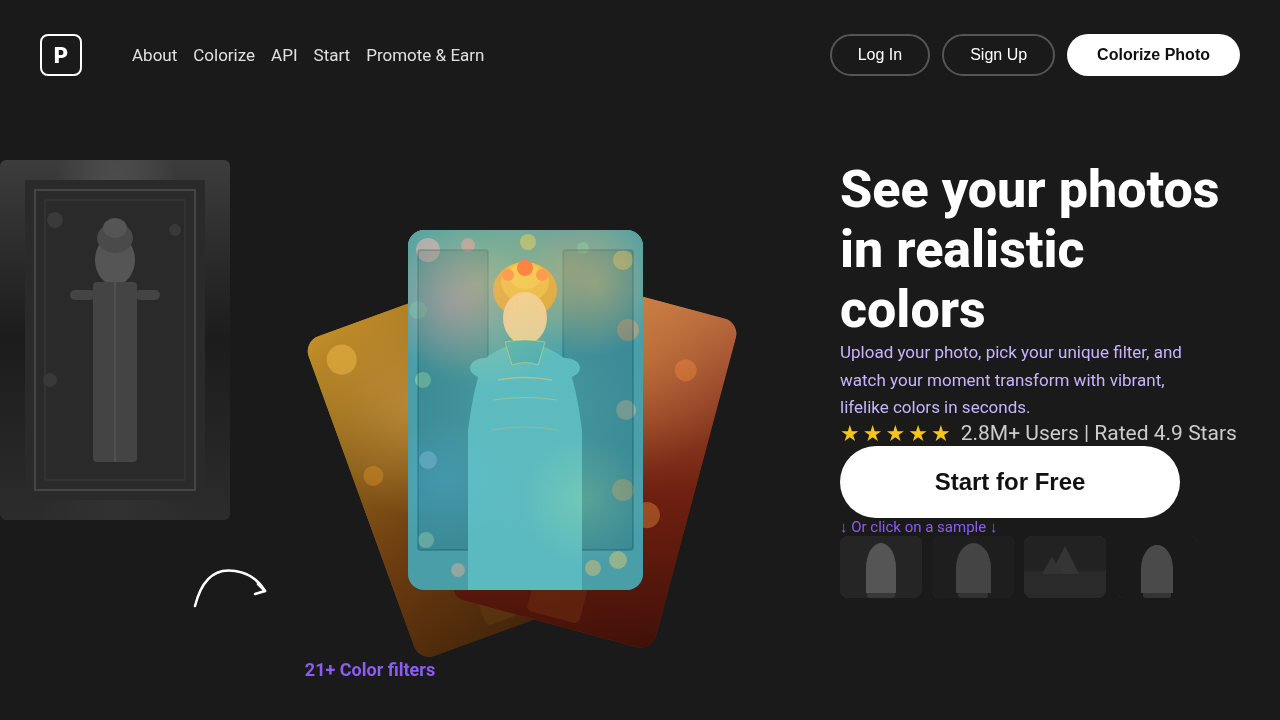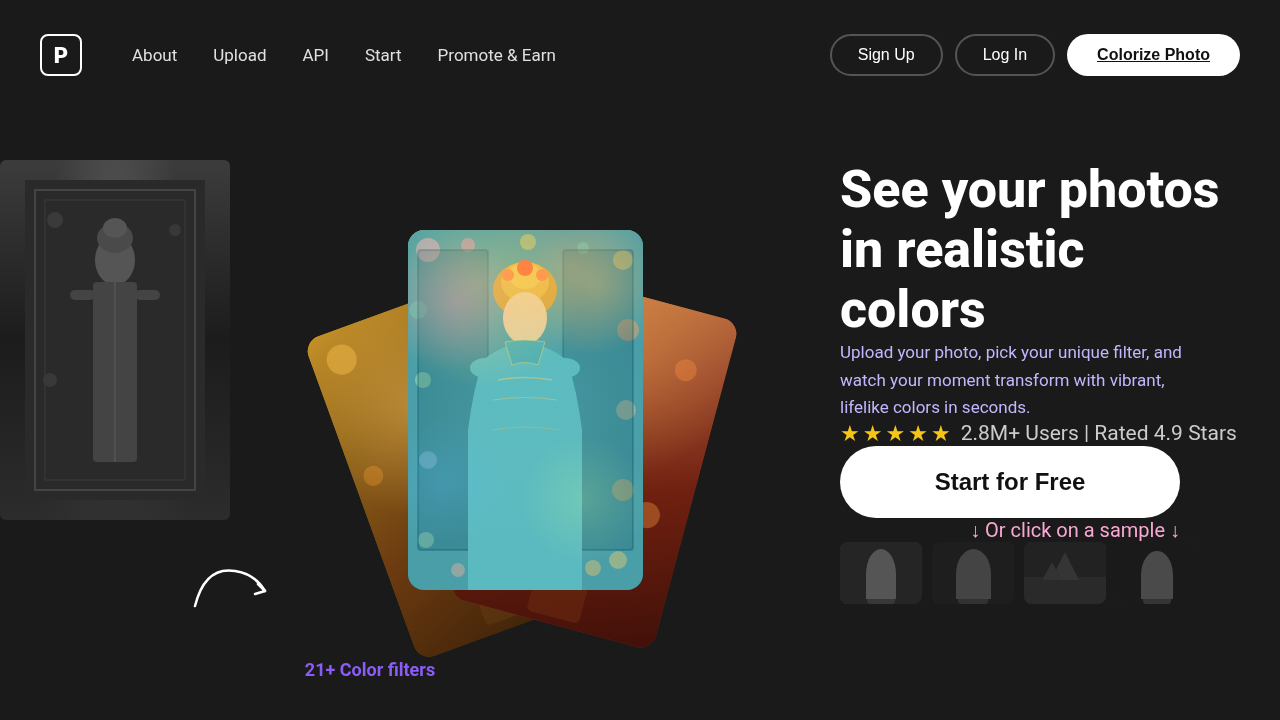--- a/index.html
+++ b/index.html
@@ -34,21 +34,21 @@
       font-size: 22px;
       font-weight: 900;
       color: #fff;
       margin-right: 50px;
       flex-shrink: 0;
     }
 
     .nav-links {
       display: flex;
       align-items: center;
-      gap: 36px;
+      gap: 16px;
       flex: 1;
     }
 
     .nav-link {
       color: #e0e0e0;
       text-decoration: none;
       font-size: 17px;
       font-weight: 400;
       cursor: pointer;
     }
@@ -72,21 +72,20 @@
 
     .btn-primary {
       padding: 12px 30px;
       border-radius: 50px;
       border: none;
       background: #ffffff;
       color: #111;
       font-size: 16px;
       font-weight: 700;
       cursor: pointer;
-      text-decoration: underline;
     }
 
     
     .hero {
       display: flex;
       align-items: flex-start;
       padding: 20px 40px 0 0;
       height: calc(720px - 110px);
       position: relative;
     }
@@ -268,23 +267,23 @@
       border: none;
       background: #ffffff;
       color: #111;
       font-size: 24px;
       font-weight: 700;
       cursor: pointer;
       text-align: center;
     }
 
     .sample-hint {
-      font-size: 20px;
-      color: #f9a8d4;
-      text-align: right;
+      font-size: 15px;
+      color: #8b5cf6;
+      text-align: left;
       width: 340px;
     }
 
     .sample-thumbs {
       display: flex;
       gap: 10px;
     }
 
     .sample-thumb {
       width: 82px;
@@ -384,29 +383,29 @@
 </head>
 <body>
 
 <nav>
   <div class="logo">
     <span>P</span>
   </div>
 
   <div class="nav-links">
     <a class="nav-link">About</a>
-    <a class="nav-link">Upload</a>
+    <a class="nav-link">Colorize</a>
     <a class="nav-link">API</a>
     <a class="nav-link">Start</a>
     <a class="nav-link">Promote &amp; Earn</a>
   </div>
 
   <div class="nav-actions">
+    <button class="btn-outline">Log In</button>
     <button class="btn-outline">Sign Up</button>
-    <button class="btn-outline">Log In</button>
     <button class="btn-primary">Colorize Photo</button>
   </div>
 </nav>
 
 <div class="hero">
 
   <div class="photo-area">
 
     <div class="bw-photo">
       <div class="bw-photo-inner">

